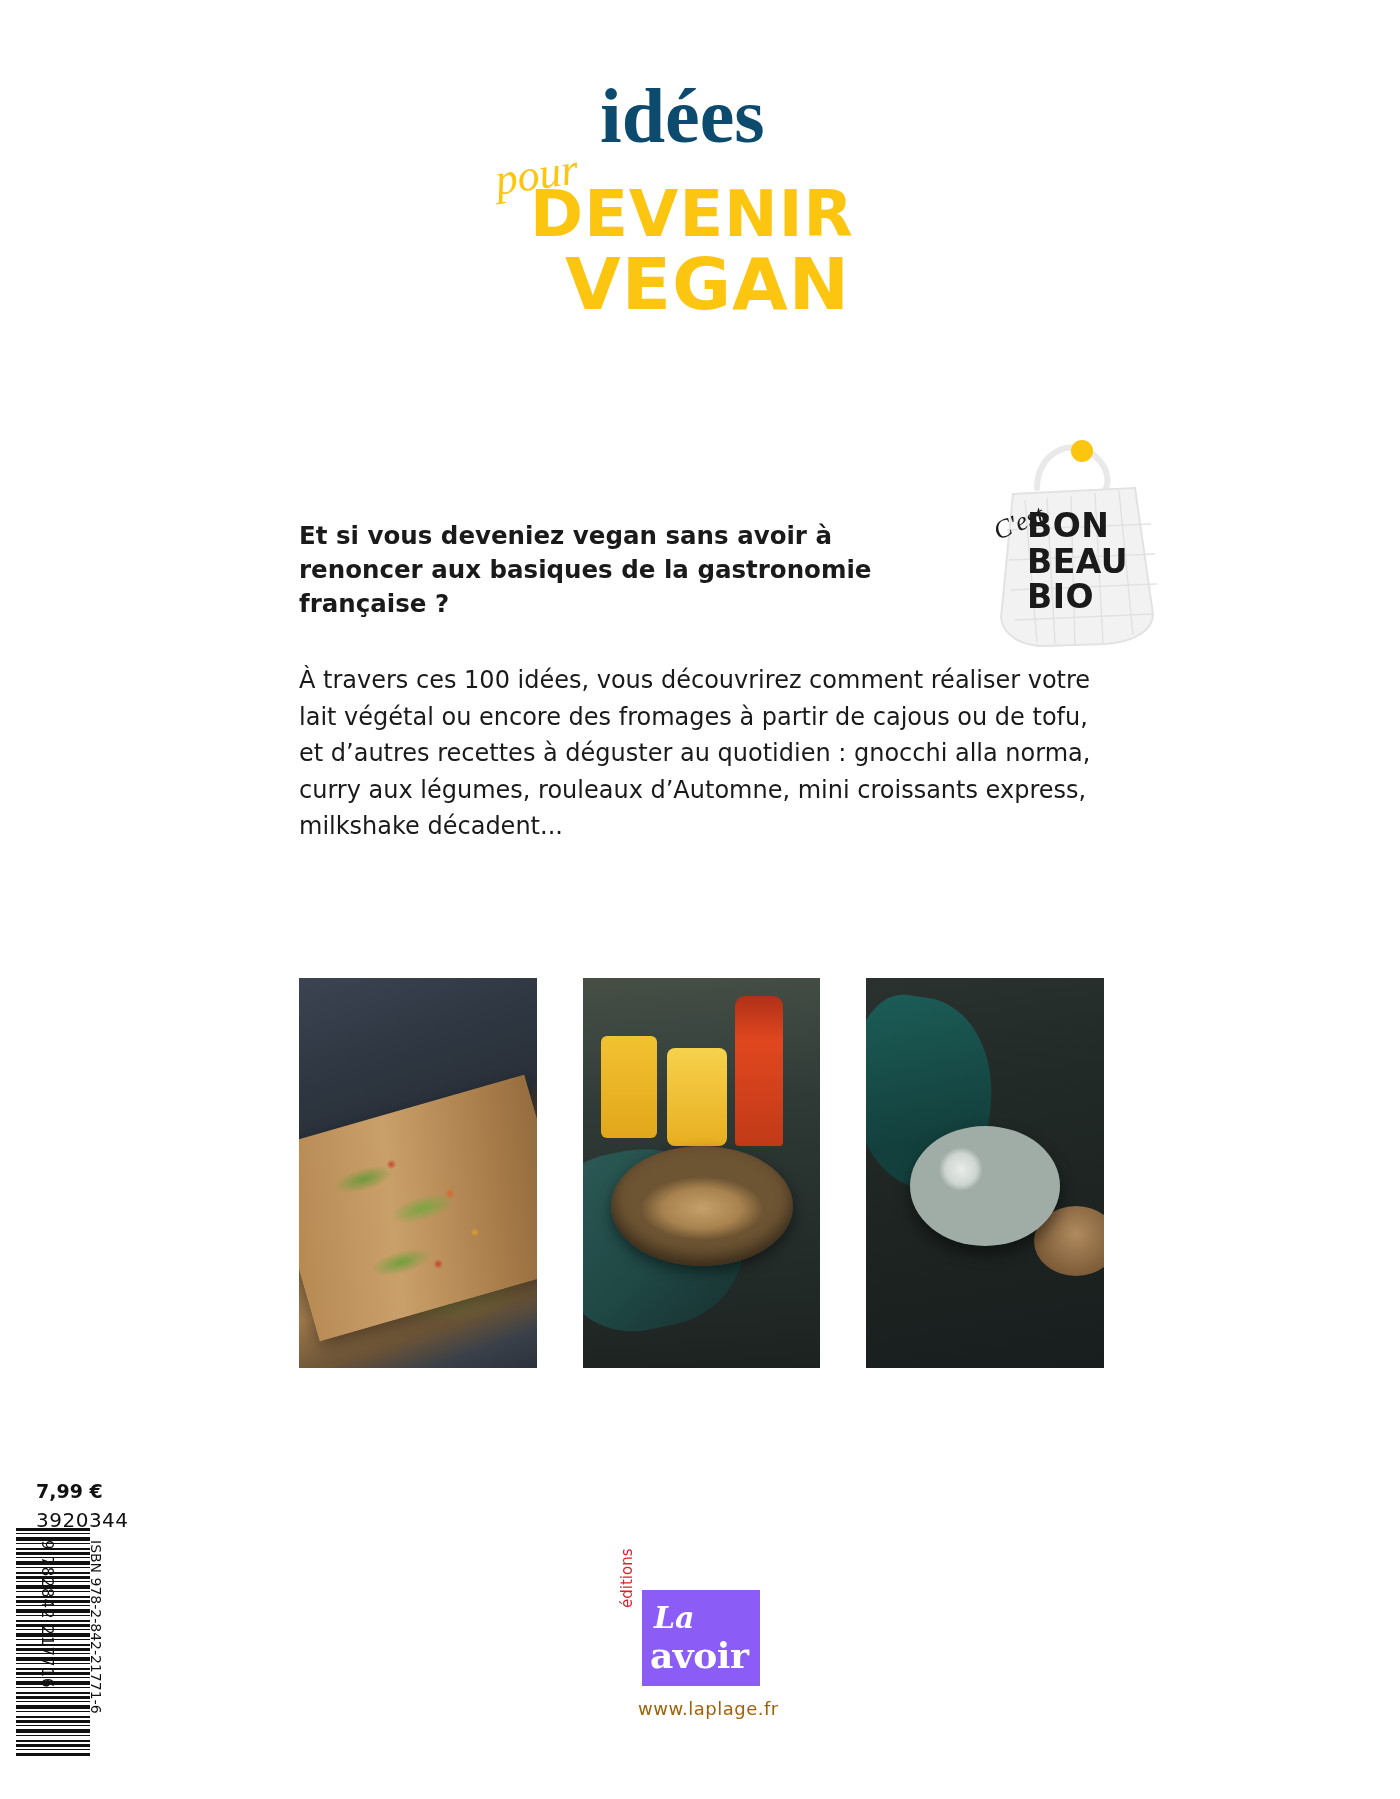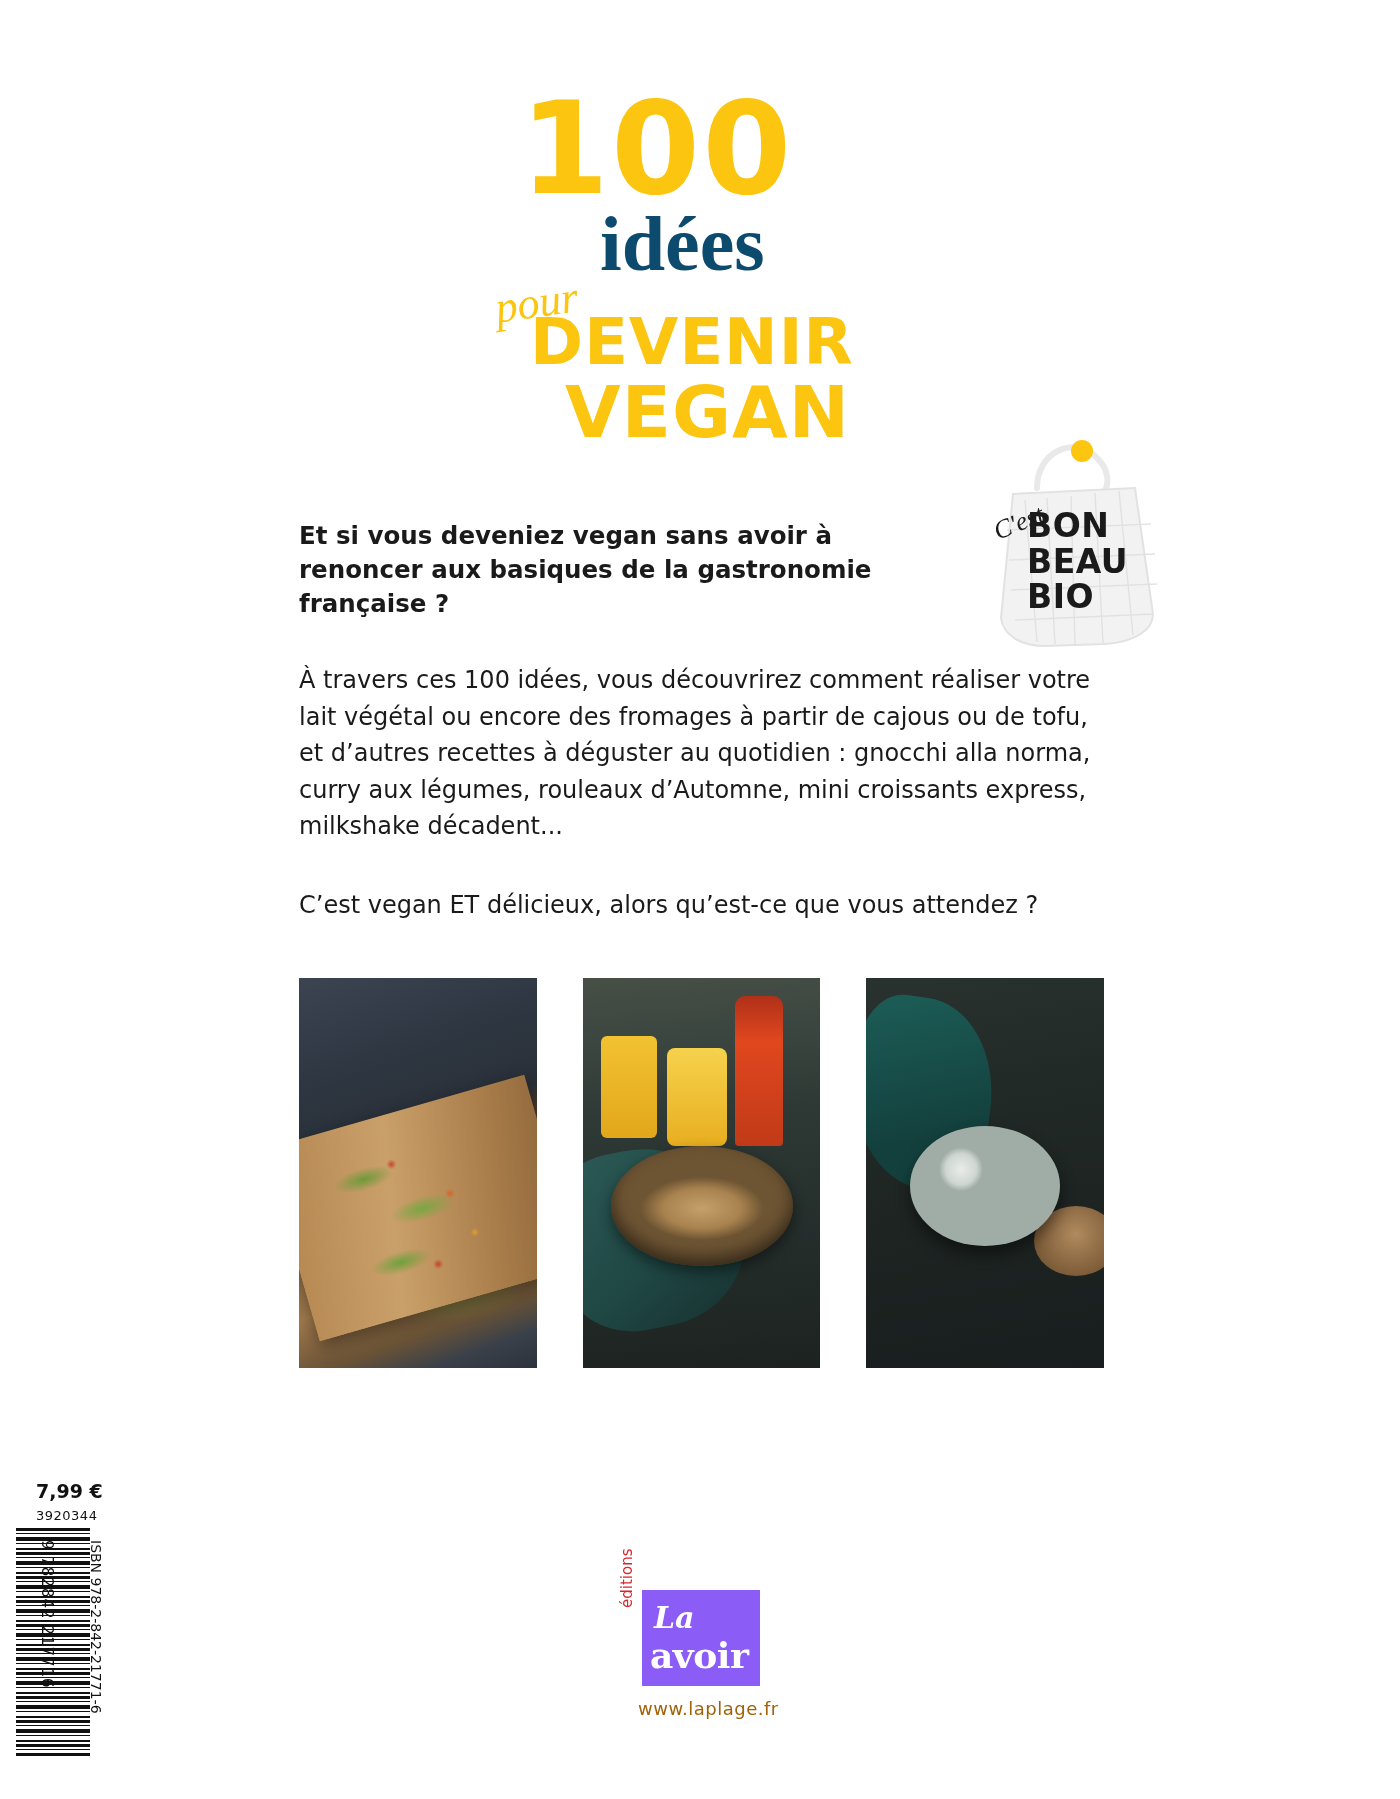--- a/index.html
+++ b/index.html
@@ -272,21 +272,21 @@
     font-family: "DejaVu Sans", sans-serif;
     font-weight: bold;
     font-size: 19px;
     color: #111;
   }
   .artnum {
     position: absolute;
     left: 36px;
     top: 1508px;
     font-family: "DejaVu Sans", sans-serif;
-    font-size: 13px;
+    font-size: 20px;
     color: #111;
     letter-spacing: 0.5px;
   }
   .barcode-wrap {
     position: absolute;
     left: 16px;
     top: 1528px;
     width: 120px;
     height: 250px;
   }
@@ -384,21 +384,20 @@
     color: #a16207;
     letter-spacing: 0.5px;
   }
 </style>
 </head>
 <body>
 
 <div class="page">
 
   <div class="title-block">
-    <div class="t-100">100</div>
     <div class="t-idees">idées</div>
     <div class="t-pour">pour</div>
     <div class="t-devenir">DEVENIR</div>
     <div class="t-vegan">VEGAN</div>
   </div>
 
   <div class="badge">
     <svg class="bag" viewBox="0 0 180 220" xmlns="http://www.w3.org/2000/svg">
       <path d="M52 58 C52 22, 88 6, 110 26 C126 40, 124 56, 118 64" fill="none" stroke="#e9e9e9" stroke-width="6" stroke-linecap="round"></path>
       <path d="M28 64 L150 58 L168 184 C168 200, 150 212, 120 214 L60 216 C34 216, 18 204, 16 188 Z" fill="#f2f2f2" stroke="#e2e2e2" stroke-width="2"></path>
@@ -419,21 +418,20 @@
     <div class="lines">
       <div>BON</div>
       <div>BEAU</div>
       <div>BIO</div>
     </div>
   </div>
 
   <div class="copy">
     <p class="lede">Et si vous deveniez vegan sans avoir à renoncer aux basiques de la gastronomie française ?</p>
     <p class="para">À travers ces 100 idées, vous découvrirez comment réaliser votre lait végétal ou encore des fromages à partir de cajous ou de tofu, et d’autres recettes à déguster au quotidien : gnocchi alla norma, curry aux légumes, rouleaux d’Automne, mini croissants express, milkshake décadent...</p>
-    <p class="para last">C’est vegan ET délicieux, alors qu’est-ce que vous attendez ?</p>
   </div>
 
   <div class="photos">
     <div class="photo p1"></div>
     <div class="photo p2">
       <div class="glassA"></div>
       <div class="glassB"></div>
       <div class="bottle"></div>
     </div>
     <div class="photo p3">

